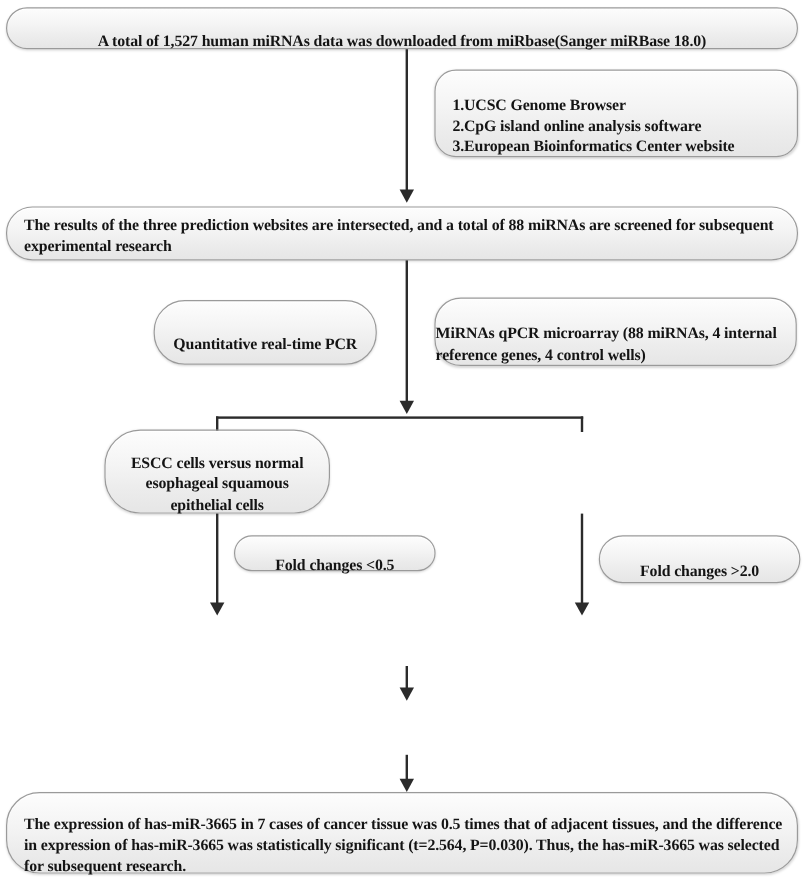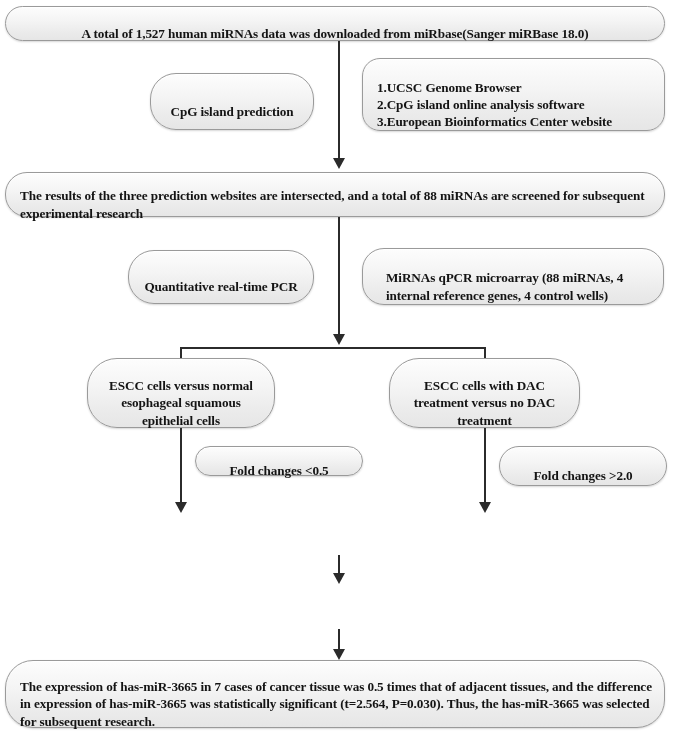--- a/index.html
+++ b/index.html
@@ -63,56 +63,50 @@
 
 <div id="canvas">
 
   <div class="node center" style="left:5px; top:6px; width:660px; height:35px; border-radius:18px;">
     <span class="txt">A total of 1,527 human miRNAs data was downloaded from miRbase(Sanger miRBase 18.0)</span>
   </div>
 
   <div class="vline" style="left:338px; top:41px; height:119px;"></div>
   <div class="arrowhead" style="left:333px; top:158px;"></div>
 
-  <div class="node center" style="left:150px; top:73px; width:164px; height:57px; border-radius:26px;">
-    <span class="txt">CpG island prediction</span>
-  </div>
 
   <div class="node left" style="left:362px; top:58px; width:303px; height:73px; border-radius:18px; padding-left:14px;">
     <span class="txt">1.UCSC Genome Browser
 2.CpG island online analysis software
 3.European Bioinformatics Center website</span>
   </div>
 
-  <div class="node left" style="left:5px; top:172px; width:660px; height:45px; border-radius:22px; padding-left:14px;">
+  <div class="node left" style="left:5px; top:172px; width:660px; height:45px; border-radius:22px; padding-left:14px;align-items:flex-end;">
     <span class="txt">The results of the three prediction websites are intersected, and a total of 88 miRNAs are screened for subsequent experimental research</span>
   </div>
 
   <div class="vline" style="left:338px; top:217px; height:119px;"></div>
   <div class="arrowhead" style="left:333px; top:334px;"></div>
 
   <div class="node center" style="left:128px; top:250px; width:186px; height:54px; border-radius:26px;">
     <span class="txt">Quantitative real-time PCR</span>
   </div>
 
-  <div class="node left" style="left:362px; top:248px; width:302px; height:57px; border-radius:22px; padding-left:23px;">
+  <div class="node left" style="left:362px; top:248px; width:302px; height:57px; border-radius:22px; padding-left:0;">
     <span class="txt">MiRNAs qPCR microarray (88 miRNAs, 4 internal reference genes, 4 control wells)</span>
   </div>
 
   <div class="hline" style="left:180px; top:347px; width:306px;"></div>
   <div class="vline" style="left:180px; top:347px; height:13px;"></div>
   <div class="vline" style="left:484px; top:347px; height:13px;"></div>
 
   <div class="node center" style="left:87px; top:358px; width:188px; height:70px; border-radius:30px;">
     <span class="txt">ESCC cells versus normal esophageal squamous epithelial cells</span>
   </div>
 
-  <div class="node center" style="left:389px; top:358px; width:191px; height:70px; border-radius:30px;">
-    <span class="txt">ESCC cells with DAC treatment versus no DAC treatment</span>
-  </div>
 
   <div class="vline" style="left:180px; top:428px; height:76px;"></div>
   <div class="arrowhead" style="left:175px; top:502px;"></div>
 
   <div class="vline" style="left:484px; top:428px; height:76px;"></div>
   <div class="arrowhead" style="left:479px; top:502px;"></div>
 
   <div class="node center" style="left:195px; top:446px; width:168px; height:30px; border-radius:20px;">
     <span class="txt">Fold changes  &lt;0.5</span>
   </div>

